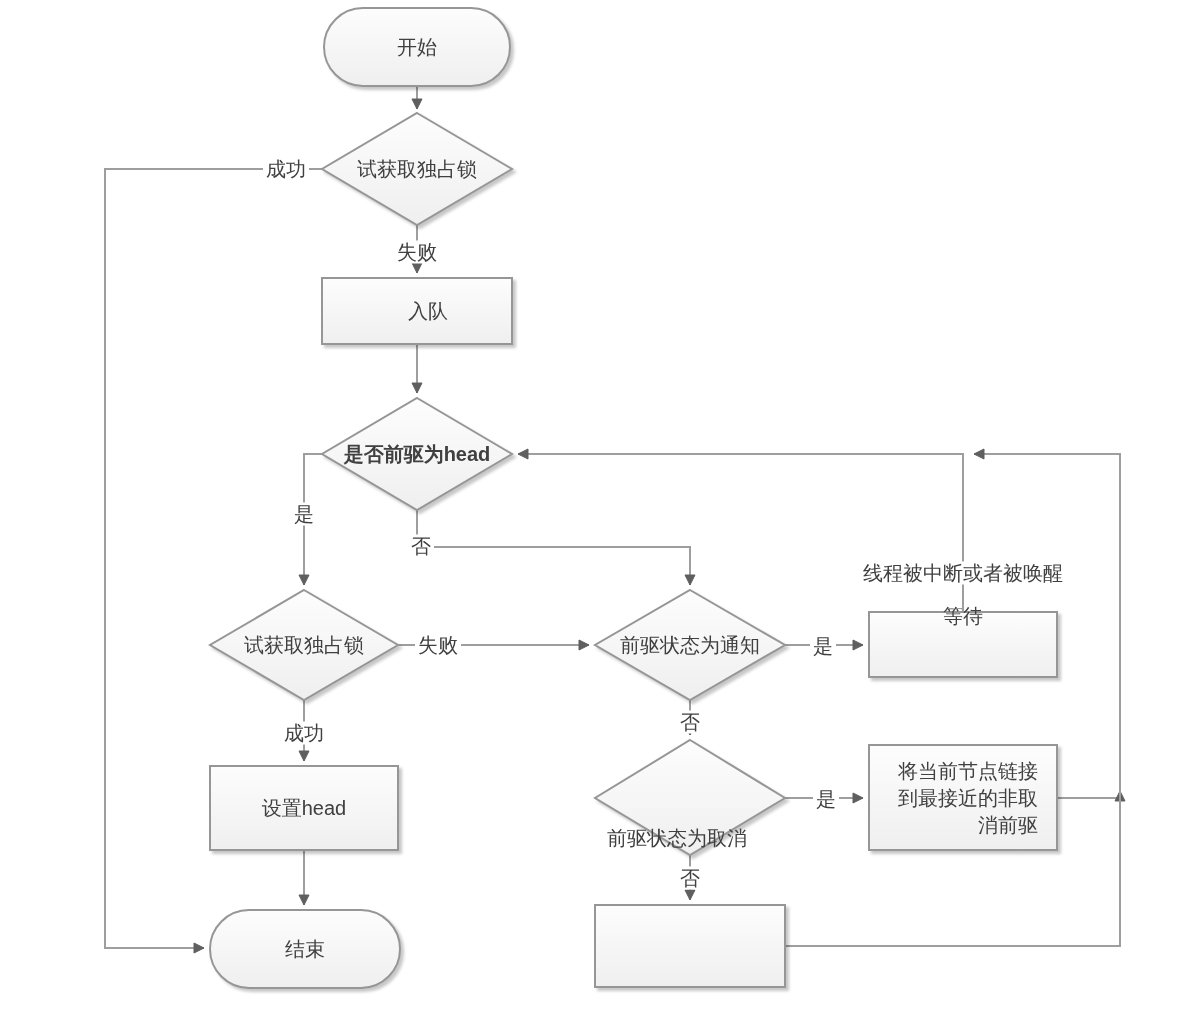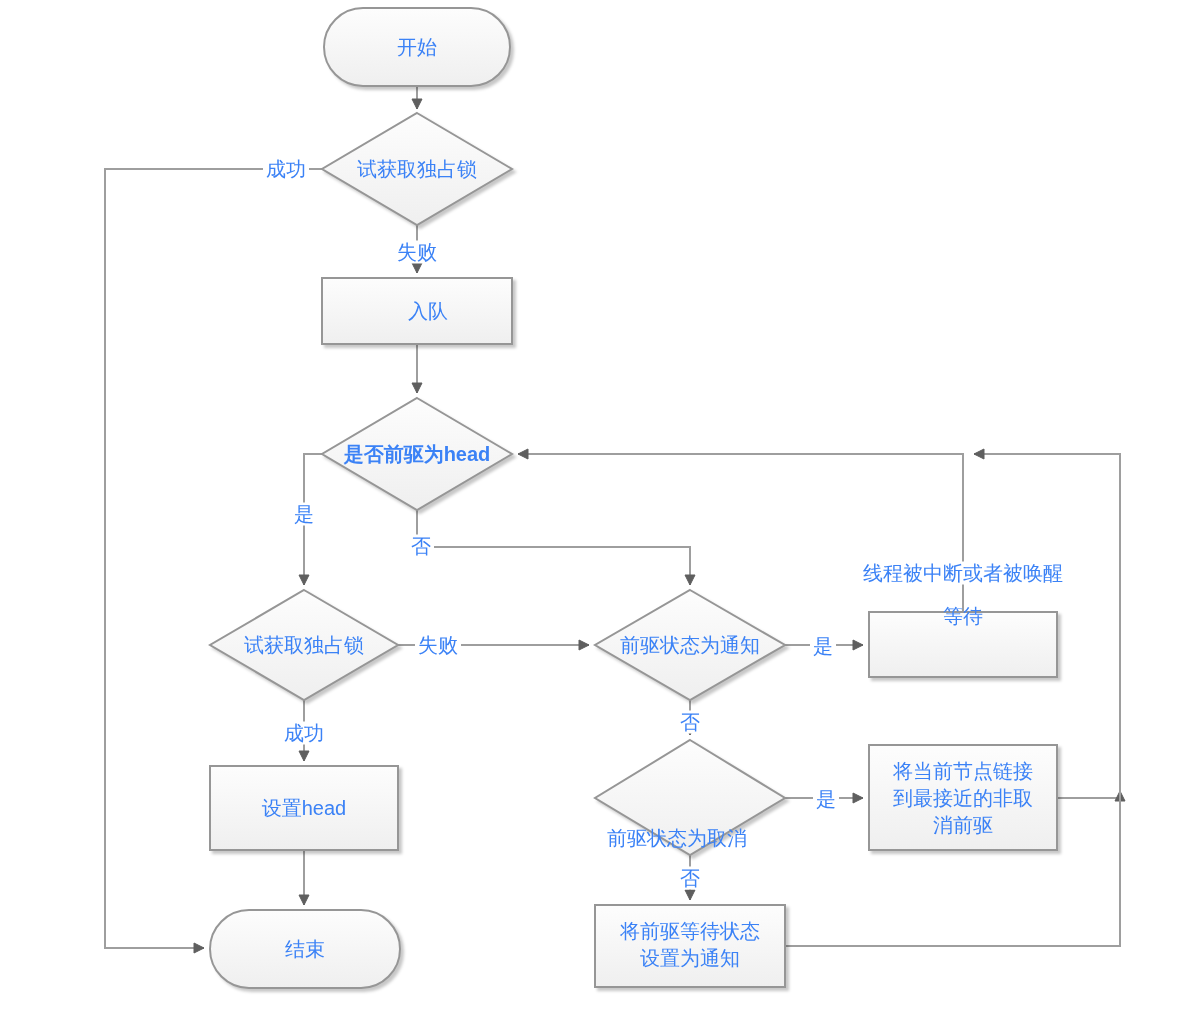--- a/index.html
+++ b/index.html
@@ -19,33 +19,34 @@
   }
   .edge{
     fill:none;
     stroke:#9e9e9e;
     stroke-width:2;
   }
   .lbl{
     position:absolute;
     transform:translate(-50%,-50%);
     font-size:20px;
-    color:#3b82f6;
+    color:#404040;
     white-space:nowrap;
     text-align:center;
     line-height:1.35;
   }
   .edge-lbl{
     background:#ffffff;
     padding:0 3px;
     line-height:1.15;
   }
   .wrap{
     white-space:normal;
     width:150px;
+    text-align:right;
   }
 </style>
 </head>
 <body>
 
 <div id="canvas">
 
   <svg width="1186" height="1018" viewBox="0 0 1186 1018">
     <defs>
       <linearGradient id="nodeGrad" x1="0" y1="0" x2="0" y2="1">
@@ -95,21 +96,20 @@
   <div class="lbl" style="left:417px;top:47px;">开始</div>
   <div class="lbl" style="left:417px;top:169px;">试获取独占锁</div>
   <div class="lbl" style="left:404px;top:311px;margin-left:24px;">入队</div>
   <div class="lbl" style="left:417px;top:454px;font-weight:bold;">是否前驱为head</div>
   <div class="lbl" style="left:304px;top:645px;">试获取独占锁</div>
   <div class="lbl" style="left:690px;top:645px;">前驱状态为通知</div>
   <div class="lbl" style="left:963px;top:616px;">等待</div>
   <div class="lbl" style="left:677px;top:798px;margin-top:40px;">前驱状态为取消</div>
   <div class="lbl wrap" style="left:963px;top:798px;">将当前节点链接到最接近的非取消前驱</div>
   <div class="lbl" style="left:304px;top:808px;text-align:center;">设置head</div>
-  <div class="lbl wrap" style="left:690px;top:945px;">将前驱等待状态设置为通知</div>
   <div class="lbl" style="left:305px;top:949px;font-family:Liberation Serif, serif;">结束</div>
 
   <div class="lbl edge-lbl" style="left:286px;top:169px;">成功</div>
   <div class="lbl edge-lbl" style="left:417px;top:252px;">失败</div>
   <div class="lbl edge-lbl" style="left:304px;top:514px;">是</div>
   <div class="lbl edge-lbl" style="left:421px;top:546px;">否</div>
   <div class="lbl edge-lbl" style="left:438px;top:645px;">失败</div>
   <div class="lbl edge-lbl" style="left:304px;top:733px;">成功</div>
   <div class="lbl edge-lbl" style="left:823px;top:646px;">是</div>
   <div class="lbl edge-lbl" style="left:690px;top:722px;">否</div>

